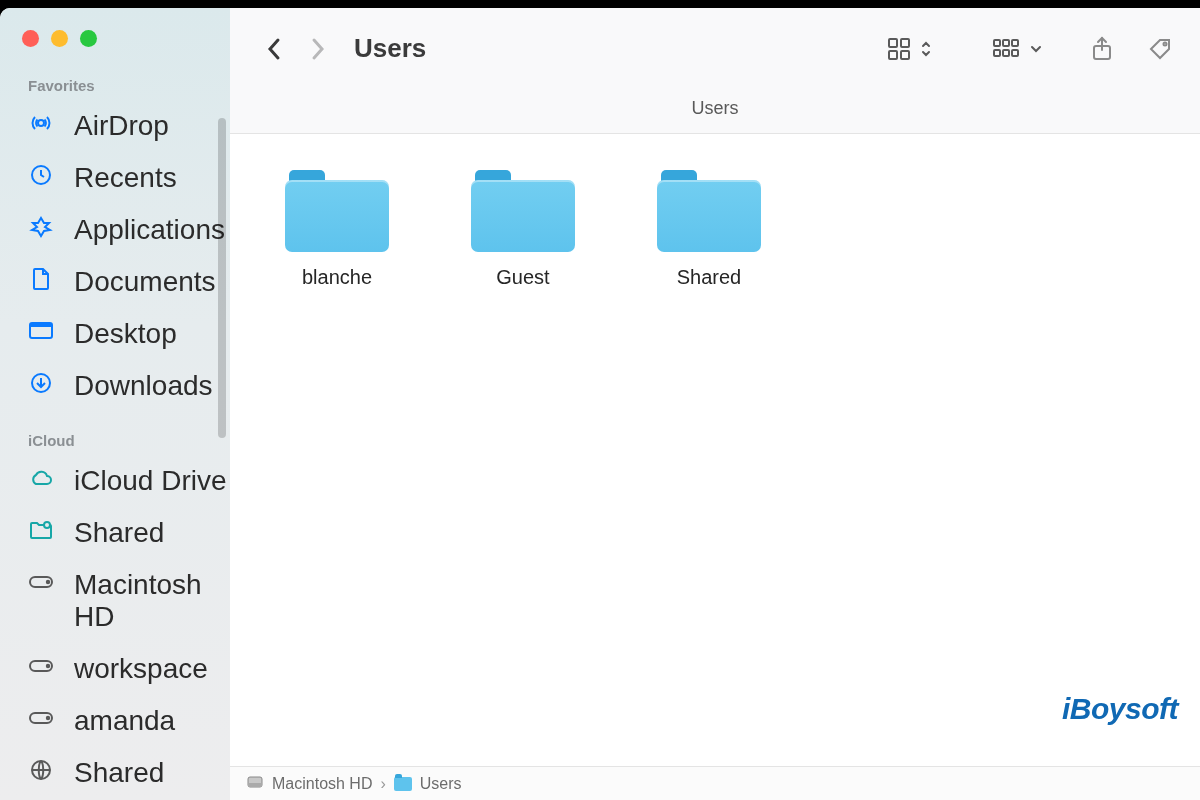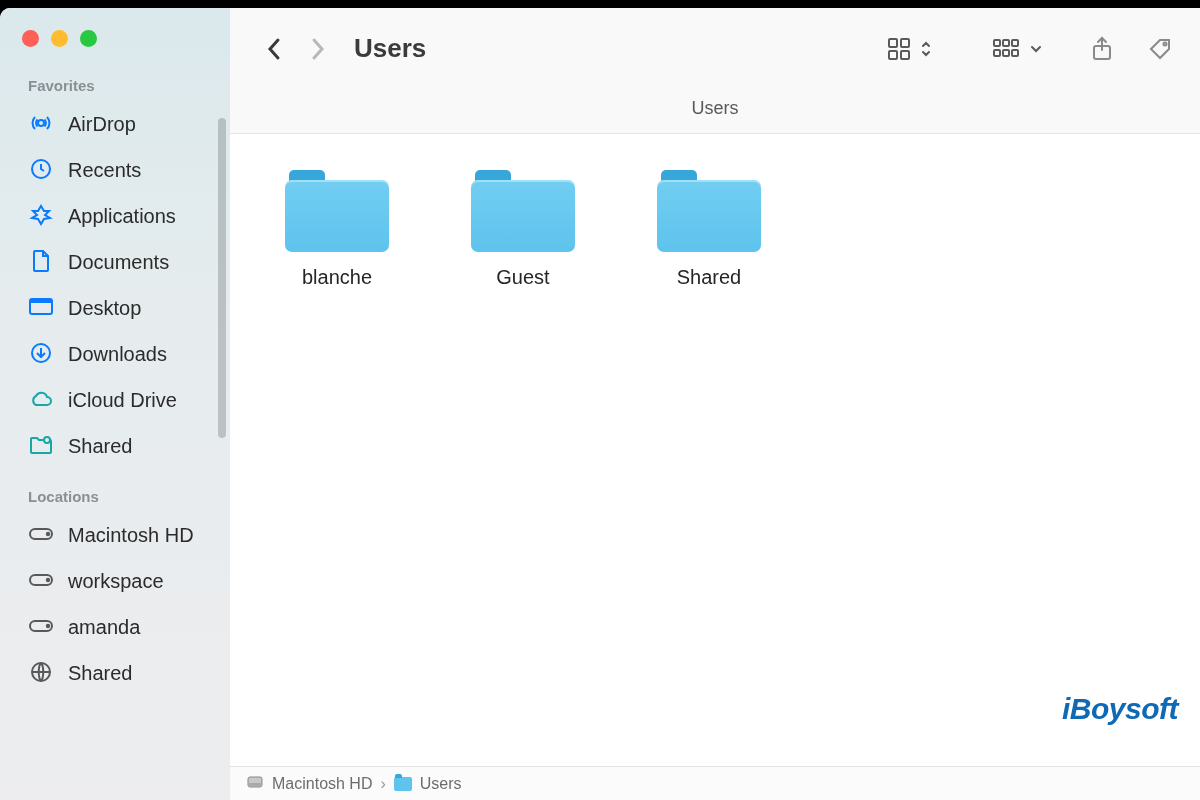--- a/index.html
+++ b/index.html
@@ -28,24 +28,24 @@
   }
   .dot { width: 17px; height: 17px; border-radius: 50%; }
   .dot.red { background: #ff5f57; }
   .dot.yellow { background: #febc2e; }
   .dot.green { background: #28c840; }
   .section-title {
     font-size: 15px; font-weight: 700; color: #8a8f93;
     padding: 8px 0 6px 28px;
   }
   .sb-item {
-    display: flex; align-items: flex-end;
-    gap: 14px;
+    display: flex; align-items: flex-start;
+    gap: 20px;
     padding: 10px 0 10px 28px;
-    font-size: 20px; color: #2b2b2b;
+    font-size: 28px; color: #2b2b2b;
     cursor: default;
   }
   .sb-item .ic {
     width: 26px; height: 26px; display: inline-flex;
     align-items: center; justify-content: center;
     color: #0a7aff;
   }
   .sb-item .ic.teal { color: #17a7a7; }
   .sb-item .ic.gray { color: #595959; }
   .sb-scroll {
@@ -197,39 +197,39 @@
       <span class="ic">
         <svg width="24" height="24" viewBox="0 0 24 24" fill="none" stroke="currentColor" stroke-width="2">
             <circle cx="12" cy="12" r="9"></circle>
             <path d="M12 7v8"></path>
             <path d="M8 12l4 4 4-4"></path>
           </svg>
       </span>
       <span>Downloads</span>
     </div>
 
+    <div class="section-title" style="padding-top:20px">iCloud</div>
     <div class="sb-item">
       <span class="ic teal">
         <svg width="26" height="20" viewBox="0 0 26 20" fill="none" stroke="currentColor" stroke-width="2">
             <path d="M19 16a4 4 0 0 0 0-8 6 6 0 0 0-11-1 5 5 0 0 0 0 9z"></path>
           </svg>
       </span>
       <span>iCloud Drive</span>
     </div>
     <div class="sb-item">
       <span class="ic teal">
         <svg width="26" height="22" viewBox="0 0 26 22" fill="none" stroke="currentColor" stroke-width="2">
             <path d="M3 7V5a1 1 0 0 1 1-1h5l2 2h11a1 1 0 0 1 1 1v11a1 1 0 0 1-1 1H4a1 1 0 0 1-1-1z"></path>
             <circle cx="19" cy="6" r="3" fill="#e6ecee"></circle>
           </svg>
       </span>
       <span>Shared</span>
     </div>
 
-    <div class="section-title" style="padding-top:20px">Locations</div>
     <div class="sb-item">
       <span class="ic gray">
         <svg width="26" height="16" viewBox="0 0 26 16" fill="none" stroke="currentColor" stroke-width="2">
             <rect x="2" y="3" width="22" height="10" rx="5"></rect>
             <circle cx="20" cy="8" r="1.2" fill="currentColor"></circle>
           </svg>
       </span>
       <span>Macintosh HD</span>
     </div>
     <div class="sb-item">

